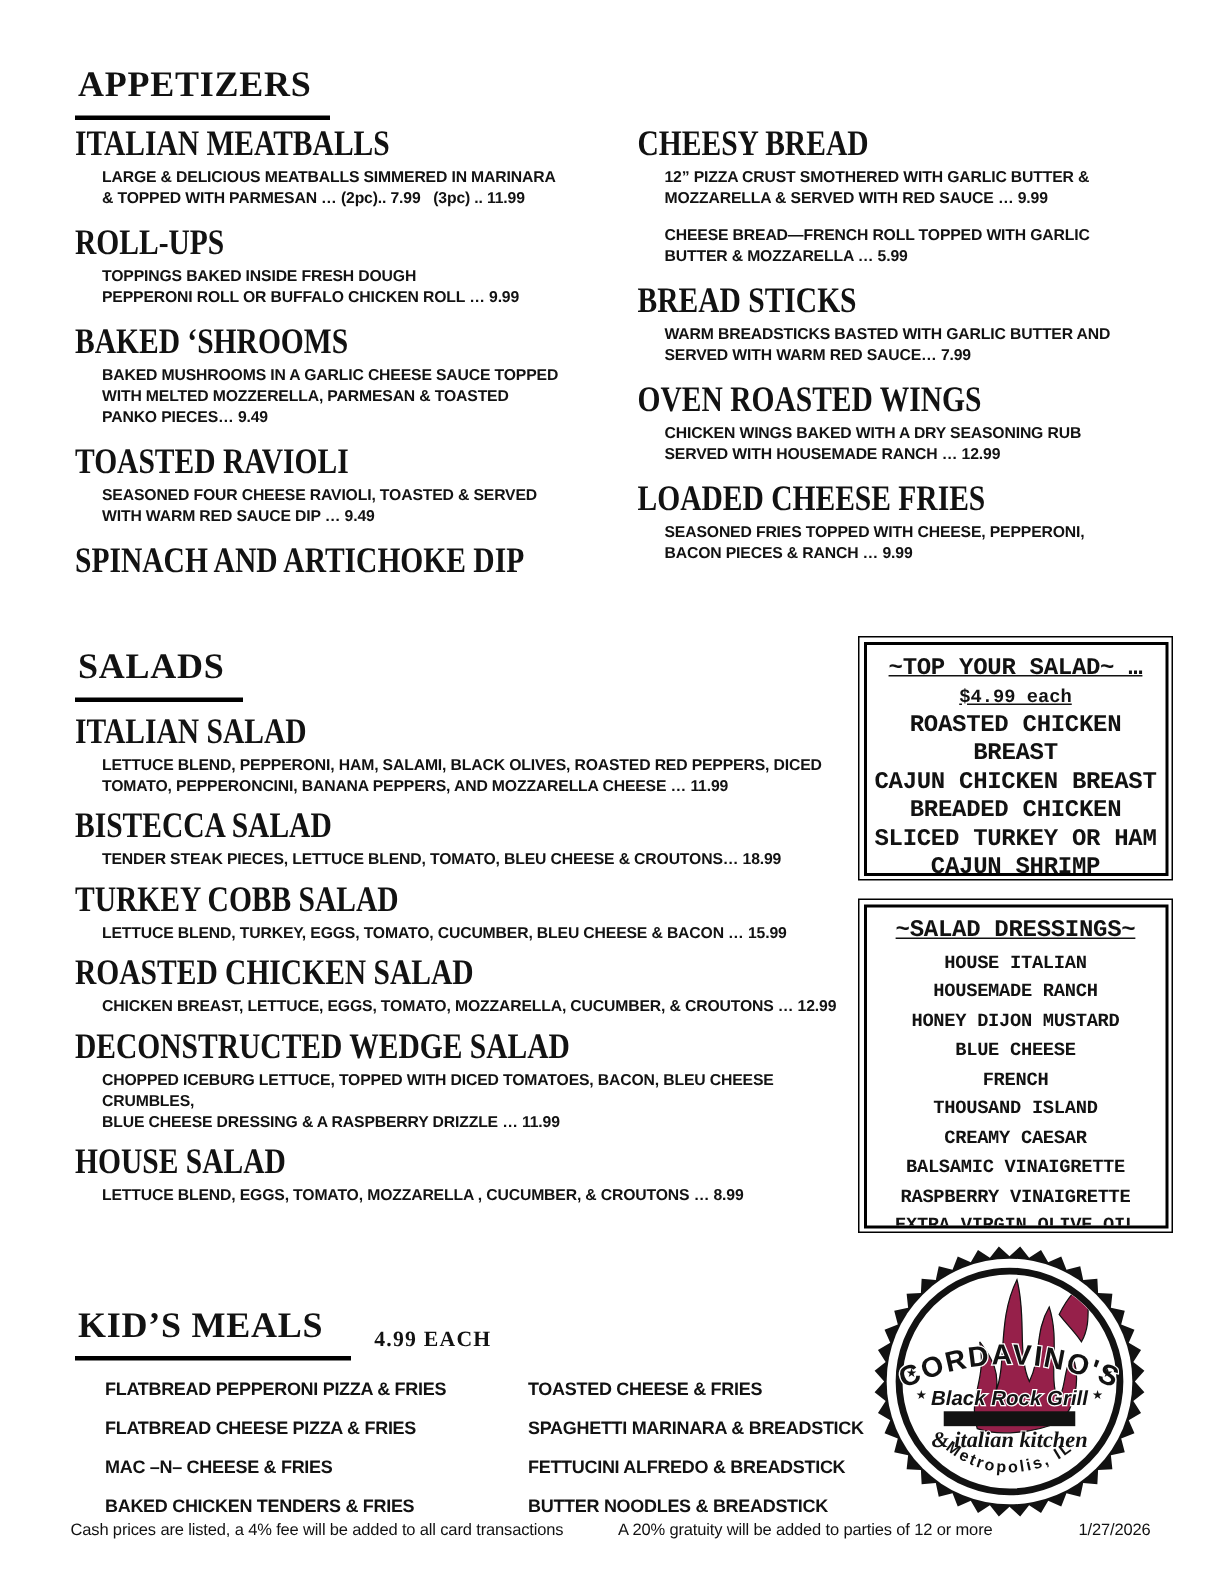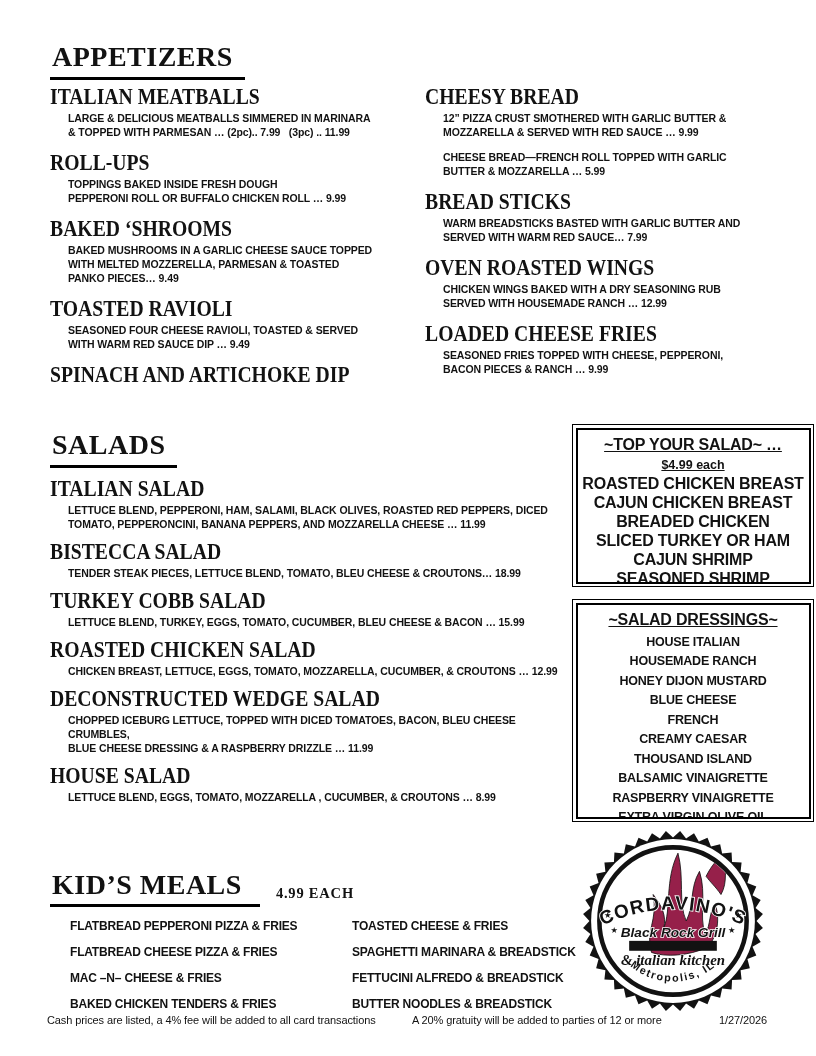--- a/index.html
+++ b/index.html
@@ -1,20 +1,20 @@
 <!DOCTYPE html>
 <html><head>
 <meta charset="utf-8">
 <style>
   html,body{margin:0;padding:0;background:#9a9a9a;}
   .page{position:relative;width:816px;height:1056px;margin:0 auto;background:#fff;
         font-family:"Liberation Sans",sans-serif;color:#121212;overflow:hidden;}
 
   
-  .sec-title{font-family:"Liberation Serif",serif;font-weight:700;font-size:28px;
+  .sec-title{font-family:"Liberation Serif",serif;font-weight:700;font-size:24px;
              line-height:34px;letter-spacing:.5px;display:inline-block;margin:0;
              border-bottom:3.5px solid #000;padding:0 12px 3px 2px;text-align:right;}
 
   
   .item-h{font-family:"Liberation Serif",serif;font-weight:700;font-size:24px;
           line-height:17px;margin:15px 0 6px 0;transform:scaleX(.82);
           transform-origin:0 50%;white-space:nowrap;}
   .item:first-child .item-h{margin-top:0;}
 
   .desc{font-size:10.5px;font-weight:700;line-height:14px;letter-spacing:-.1px;
@@ -25,22 +25,22 @@
   .cols{display:flex;margin-top:8px;}
   .col-l{width:375px;}
   .col-r{flex:1;}
 
   #salads{position:absolute;left:50px;top:428px;width:522px;}
   #salads .item-h{margin:12px 0 6px 0;}
   #salads .items{margin-top:6px;}
   #salads .desc{max-width:504px;}
 
   
-  .box{position:absolute;left:572px;width:242px;border:1.5px solid #000;
-       padding:2.5px;box-sizing:border-box;background:#fff;}
+  .box{position:absolute;left:572px;width:210px;border:1.5px solid #000;
+       padding:2.5px;box-sizing:border-box;background:#fff;font-family:Liberation Mono, monospace;}
   #box-top{top:424px;height:163px;}
   #box-dress{top:599px;height:223px;}
   .box-inner{border:2px solid #000;height:100%;box-sizing:border-box;
              text-align:center;padding-top:5px;overflow:hidden;}
   .box-title{font-size:16px;font-weight:700;letter-spacing:-.2px;
              text-decoration:underline;line-height:20px;}
   .box-price{font-size:12.5px;font-weight:700;text-decoration:underline;
              line-height:17px;margin-top:2px;}
   .opt{font-size:16px;font-weight:700;line-height:19px;letter-spacing:-.2px;}
   #box-dress .opt{font-size:12.5px;line-height:19.5px;}
@@ -188,22 +188,22 @@
 
   <aside class="box" id="box-dress">
     <div class="box-inner">
       <div class="box-title">~SALAD DRESSINGS~</div>
       <div>
           <div class="opt">HOUSE ITALIAN</div>
           <div class="opt">HOUSEMADE RANCH</div>
           <div class="opt">HONEY DIJON MUSTARD</div>
           <div class="opt">BLUE CHEESE</div>
           <div class="opt">FRENCH</div>
+          <div class="opt">THOUSAND ISLAND</div>
           <div class="opt">CREAMY CAESAR</div>
-          <div class="opt">THOUSAND ISLAND</div>
           <div class="opt">BALSAMIC VINAIGRETTE</div>
           <div class="opt">RASPBERRY VINAIGRETTE</div>
           <div class="opt">EXTRA VIRGIN OLIVE OIL</div>
         </div>
     </div>
   </aside>
 
   <section id="kids">
     <div class="kids-head">
       <h1 class="sec-title">KID’S MEALS</h1>

